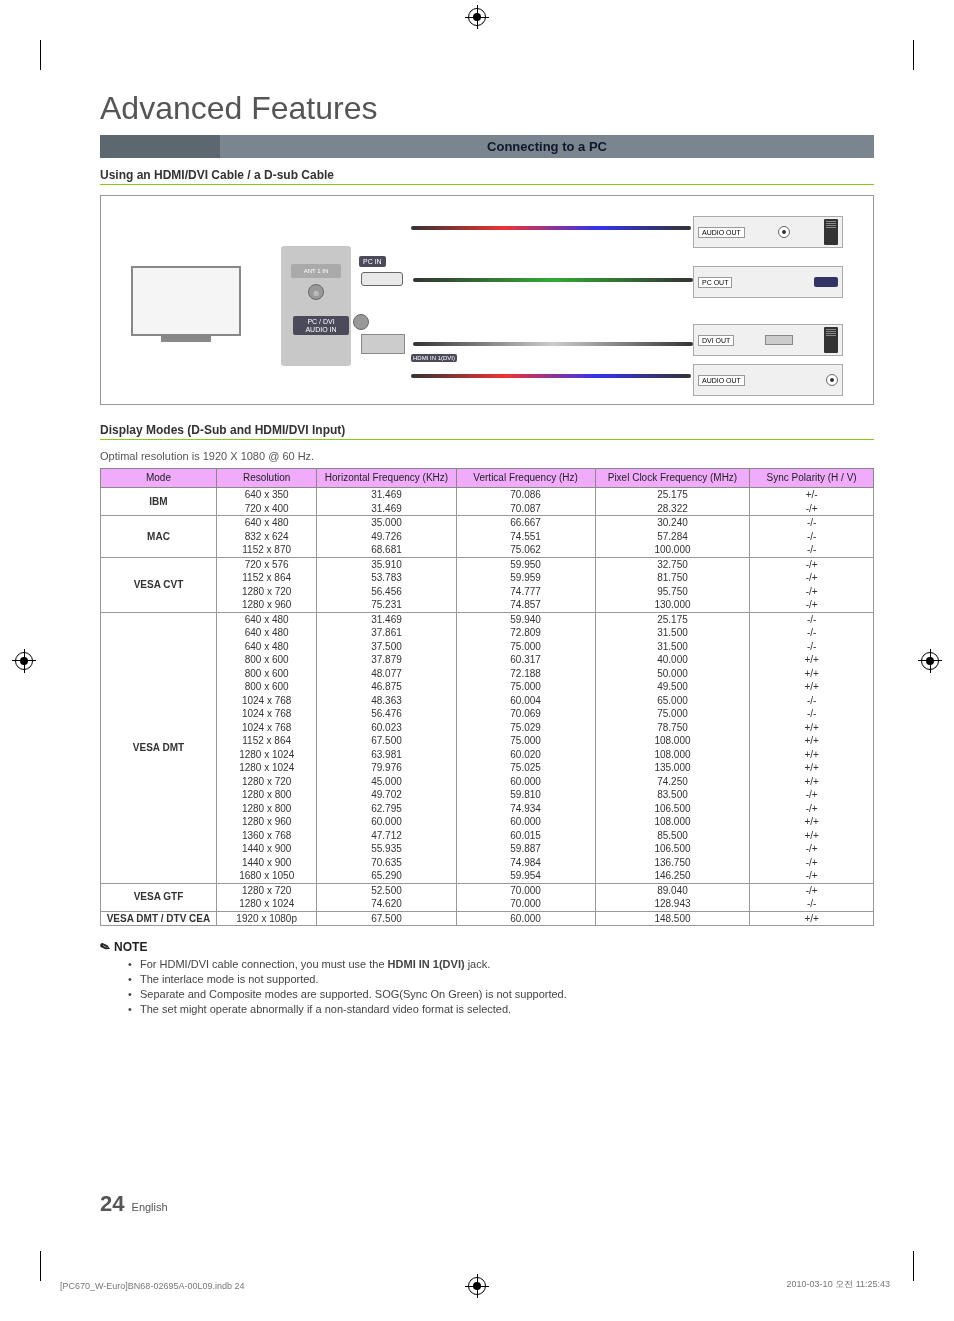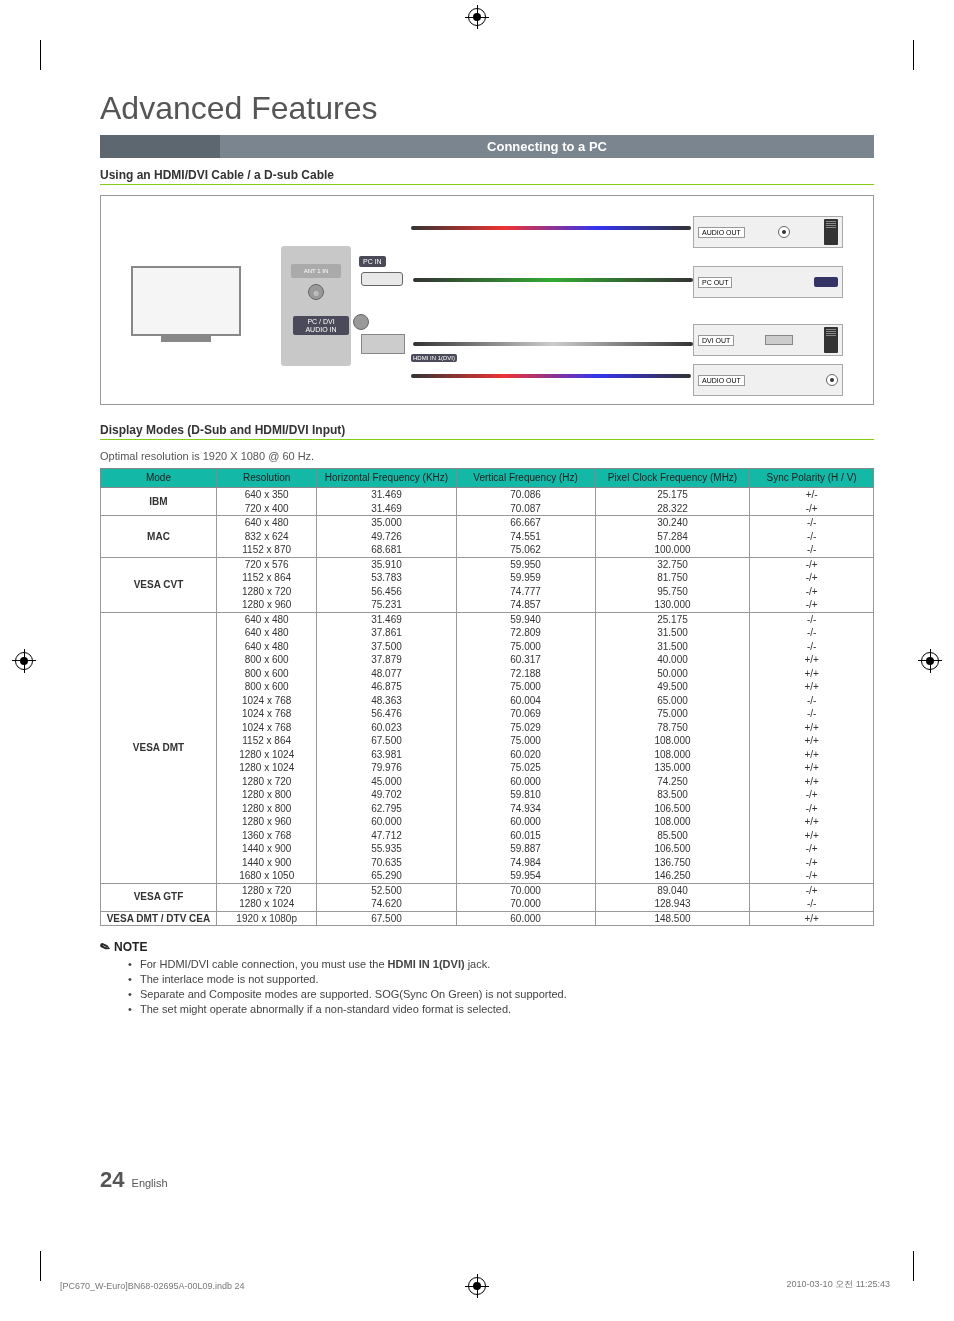--- a/index.html
+++ b/index.html
@@ -47,21 +47,21 @@
 
   h1.title {
     font-size: 32px;
     font-weight: 300;
     color: #555;
     margin: 0 0 8px 0;
     letter-spacing: 0px;
   }
   .section-bar {
     background: #7a8590;
-    color: #ffffff;
+    color: #0f172a;
     font-size: 13px;
     font-weight: bold;
     text-align: center;
     padding: 4px 0;
     margin: 0 0 10px 0;
     border-left: 120px solid #5c6770;
   }
   .subhead {
     font-size: 12px;
     font-weight: bold;
@@ -134,21 +134,21 @@
     color: #555;
     margin: 4px 0 6px 0;
   }
 
   table.modes {
     width: 100%;
     border-collapse: collapse;
     font-size: 10px;
   }
   table.modes th {
-    background: #14b8a6;
+    background: #f0abfc;
     border: 1px solid #888;
     padding: 3px 2px;
     font-weight: normal;
     color: #222;
     line-height: 1.2;
   }
   table.modes td {
     border: 1px solid #999;
     padding: 0 4px;
     text-align: center;
@@ -192,21 +192,21 @@
     position: absolute;
     left: 0;
     color: #444;
     font-size: 11px;
   }
   ul.notes li .hl { font-weight: bold; }
 
   .footer {
     position: absolute;
     left: 100px;
-    bottom: 128px;
+    bottom: 104px;
     font-size: 11px;
     color: #555;
   }
   .footer .pg {
     font-size: 22px;
     font-weight: bold;
     color: #555;
     margin-right: 4px;
   }
 

